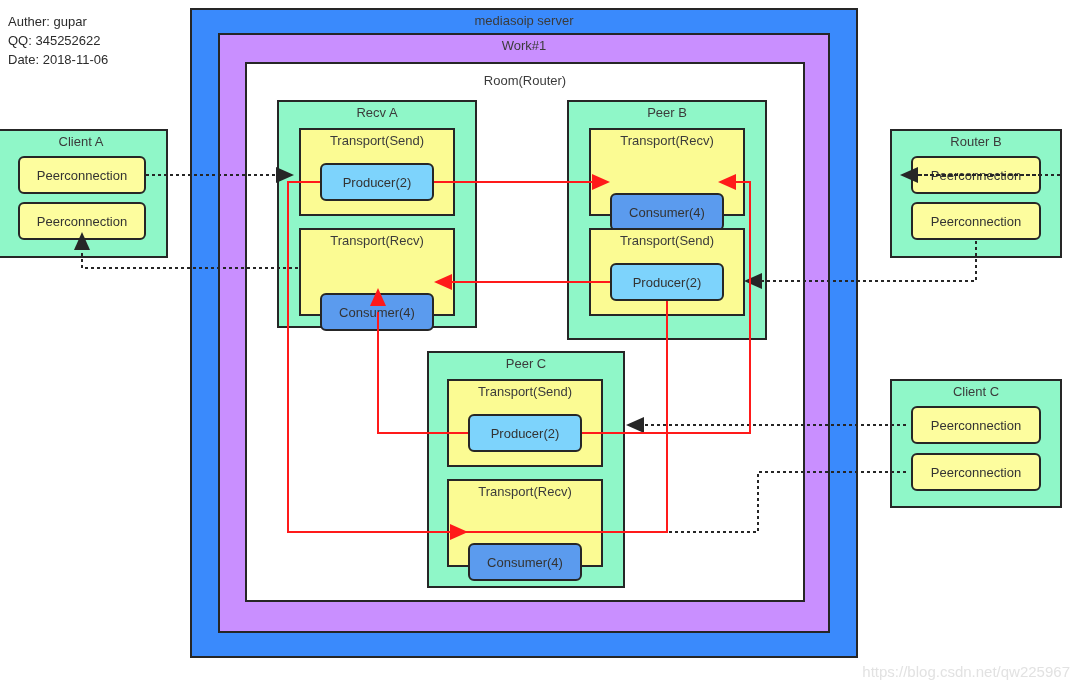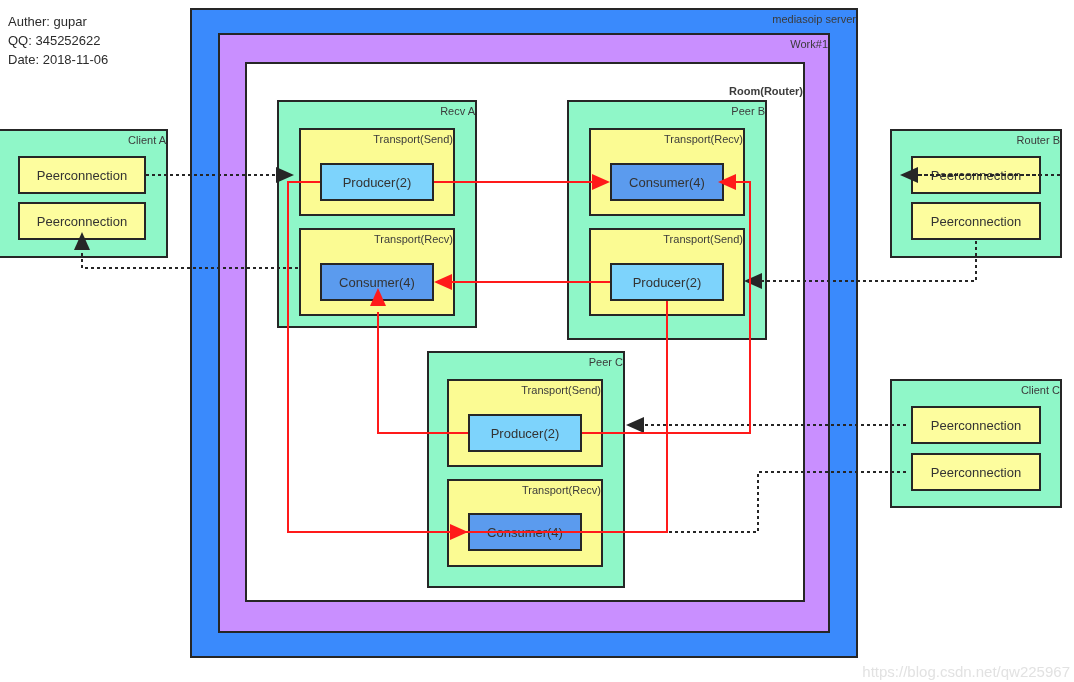--- a/index.html
+++ b/index.html
@@ -10,27 +10,27 @@
   .lbl{text-align:center;font-size:13px;line-height:1.25;color:#3b3b3b;}
 
   #author{left:8px;top:12px;font-size:13px;line-height:19px;color:#2b2b2b;white-space:pre-line;}
 
   .server{background:#3a8afc;}
   .work{background:#c98fff;}
   .room{background:#ffffff;}
   .peer{background:#8ff7c8;}
   .transport{background:#fbfb93;}
   .producer{background:#7dd3fc;}
-  .consumer{background:#5b9bee;}
+  .consumer{background:#5b9bee;margin-top:30px;}
   .client{background:#8ff7c8;}
   .pc{background:#fdfd9e;}
 
-  .title{width:100%;text-align:right;font-size:11px;padding-top:3px;}
-  .ttl-room{padding-top:21px;font-weight:bold;}
-  .node{display:flex;align-items:center;justify-content:center;font-size:13px;}
+  .title{width:100%;text-align:center;font-size:13px;padding-top:3px;}
+  .ttl-room{padding-top:9px;}
+  .node{display:flex;align-items:center;justify-content:center;font-size:13px;border-radius:6px;}
 
   svg#wires{position:absolute;left:0;top:0;width:1074px;height:682px;pointer-events:none;}
   .red{stroke:#ff1a1a;stroke-width:2;fill:none;}
   .dot{stroke:#262626;stroke-width:2;fill:none;stroke-dasharray:3 3;}
   .rfill{fill:#ff1a1a;}
   .dfill{fill:#262626;}
 
   #watermark{right:4px;bottom:2px;font-size:15px;color:#e2e2e2;text-align:right;}
 </style>
 </head>

